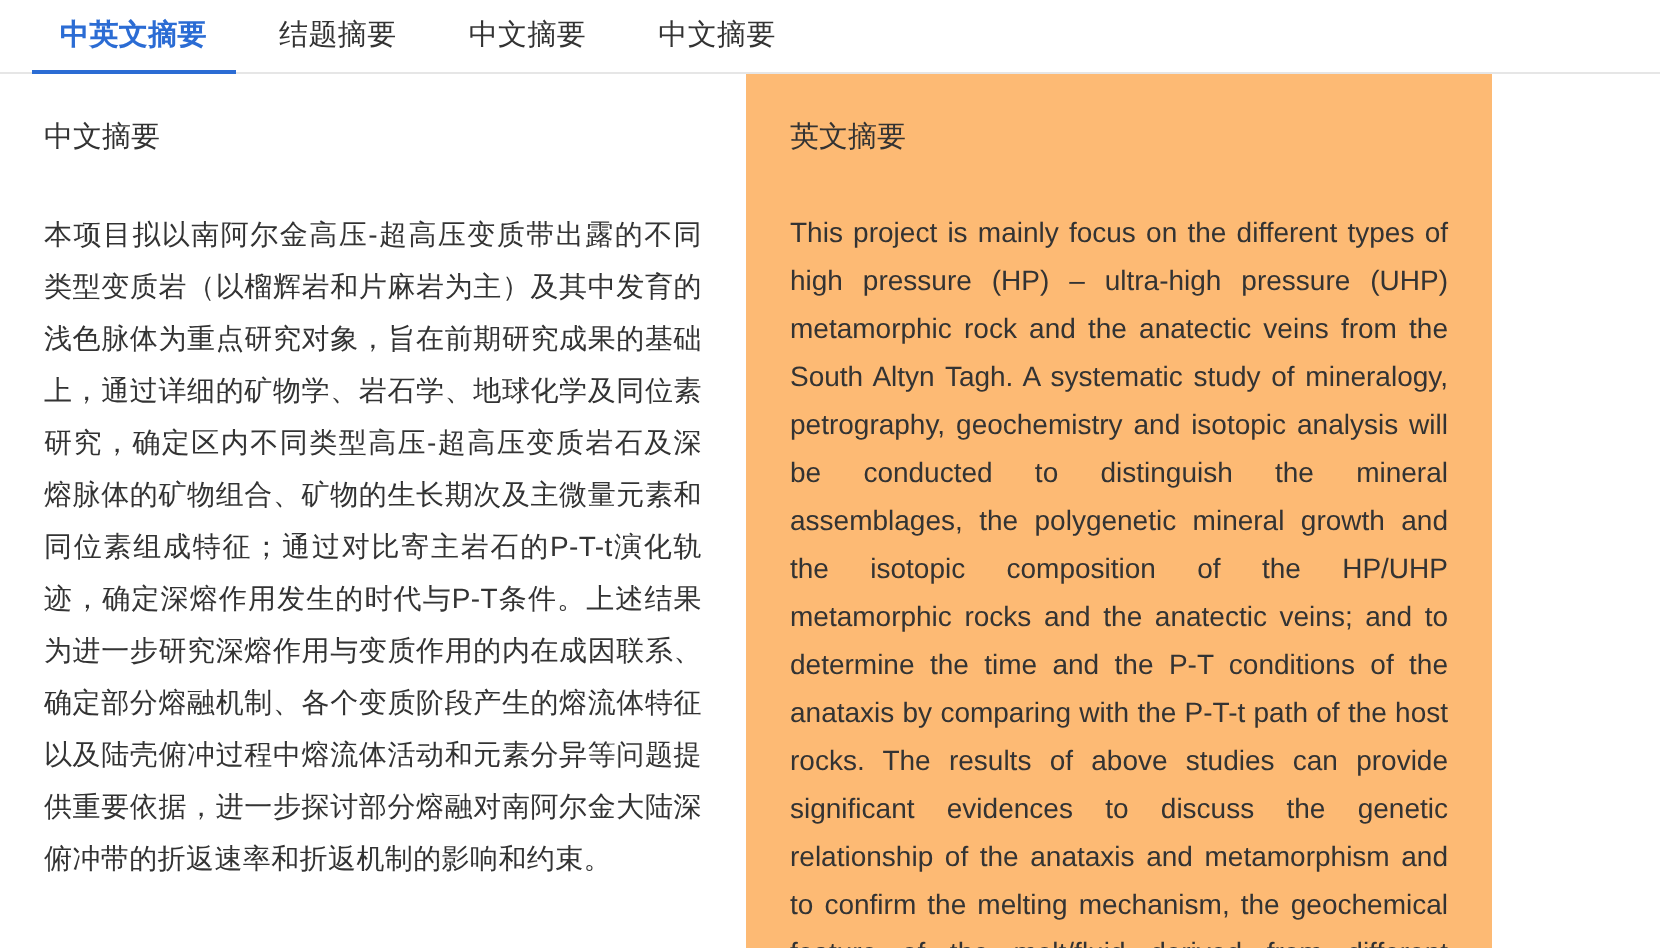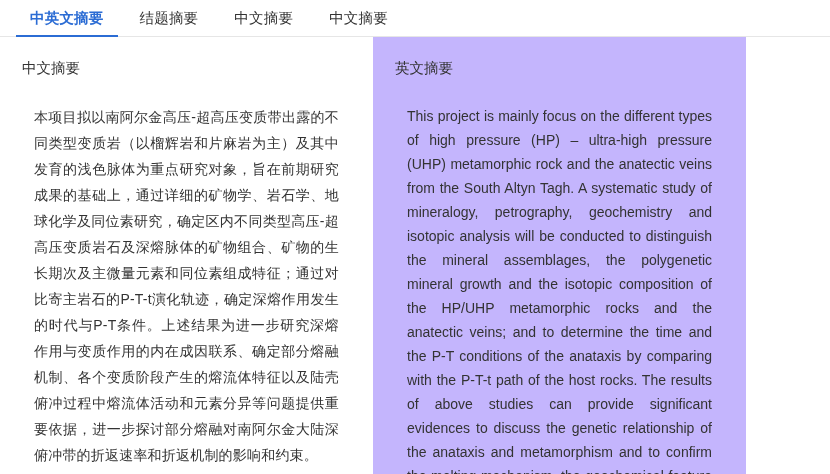--- a/index.html
+++ b/index.html
@@ -60,34 +60,34 @@
   .panel {
     box-sizing: border-box;
     padding: 22px 22px 0 22px;
   }
   .panel-left {
     width: 415px;
     background: #ffffff;
   }
   .panel-right {
     width: 415px;
-    background: #c4b5fd;
+    background: #fdba74;
   }
   .panel-title {
     font-size: 14.5px;
     color: #333333;
     margin: 0 0 26px 0;
     font-weight: normal;
   }
   .panel-body {
     font-size: 14px;
     line-height: 25px;
     color: #333333;
     text-align: justify;
-    margin: 12px;
+    margin: 0;
   }
   .panel-left .panel-body {
     line-height: 26px;
     letter-spacing: 0.2px;
   }
   .panel-right .panel-body {
     line-height: 24px;
   }
 </style>
 </head>

